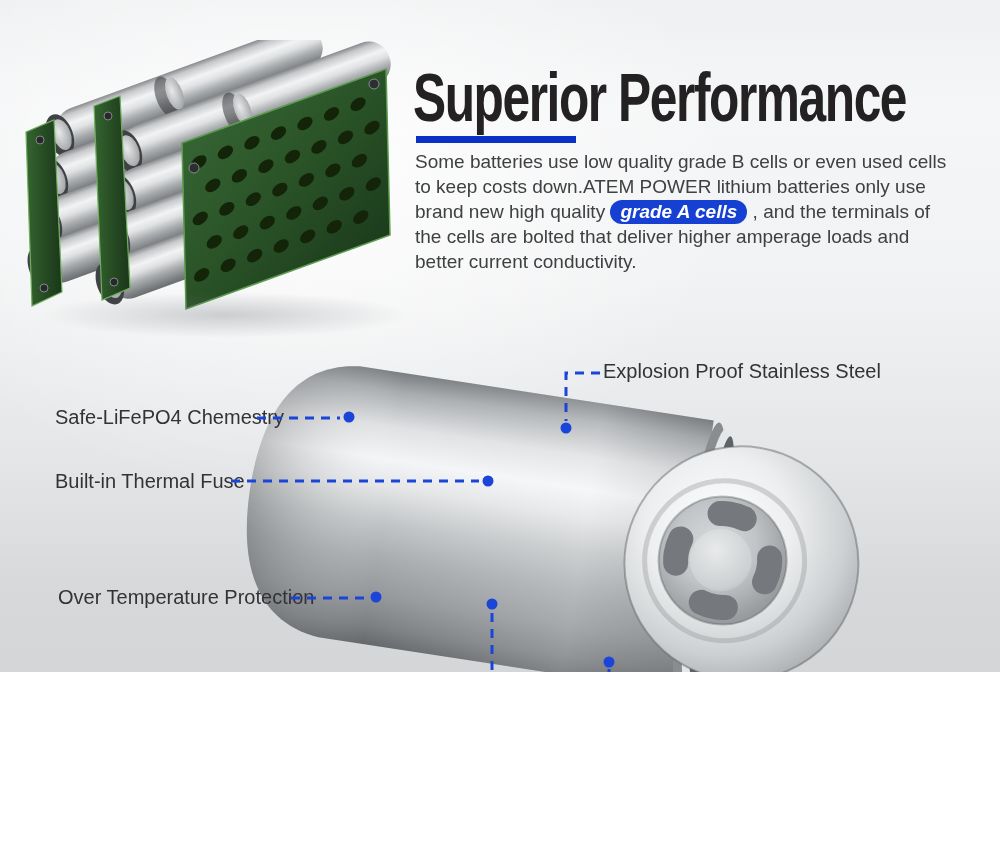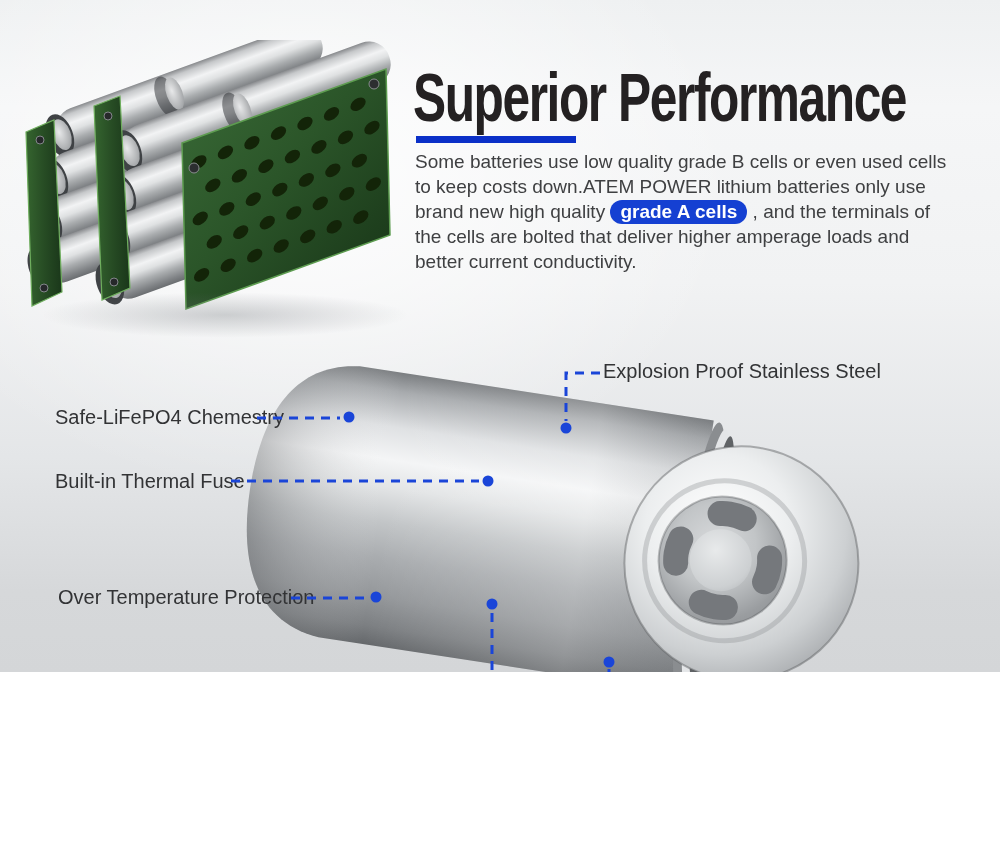--- a/index.html
+++ b/index.html
@@ -27,21 +27,21 @@
     transform:scaleX(0.72);transform-origin:left top;white-space:nowrap;
   }
   .title-underline{position:absolute;left:416px;top:136px;width:160px;height:7px;background:#0b30c8;}
 
   .intro{
     position:absolute;left:415px;top:149px;width:540px;margin:0;
     font-size:19px;line-height:25px;color:#3f4042;
   }
   .pill{
     display:inline-block;background:#1540d2;color:#ffffff;font-weight:bold;
-    border-radius:13px;padding:0px 10px;line-height:24px;
+    border-radius:13px;padding:0px 10px;line-height:24px;font-style:italic;
   }
 
   .callout-label{position:absolute;font-size:20px;color:#323335;white-space:nowrap;}
   #lbl-explosion{left:603px;top:360px;}
   #lbl-chemistry{left:55px;top:406px;}
   #lbl-thermal{left:55px;top:470px;}
   #lbl-overtemp{left:58px;top:586px;}
   #lbl-flame{left:144px;top:690px;}
   #lbl-vent{left:711px;top:733px;}
 

